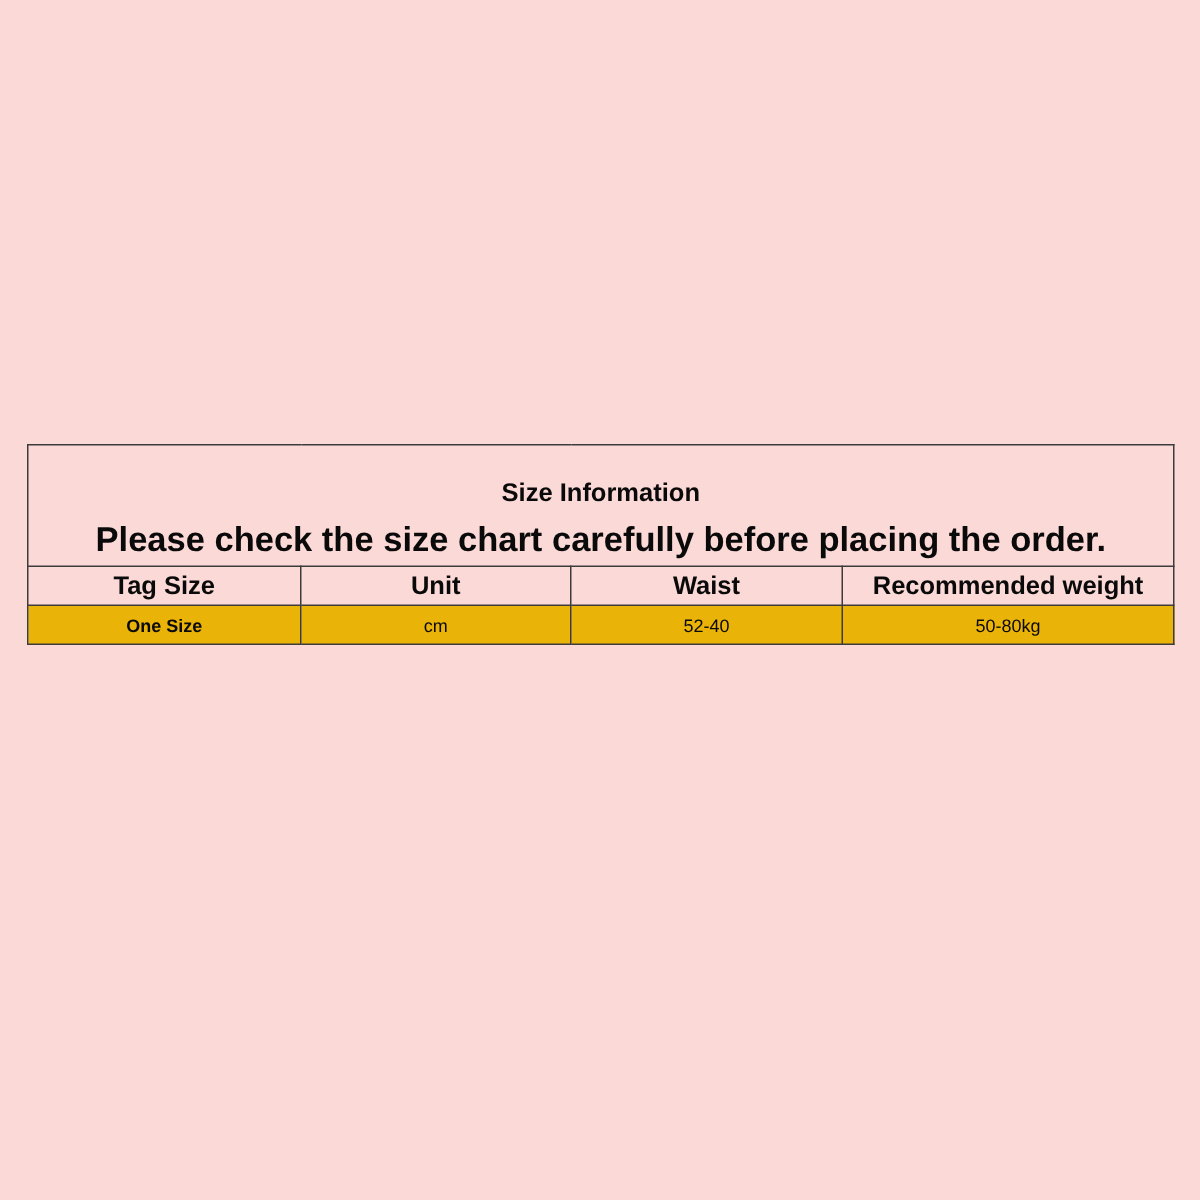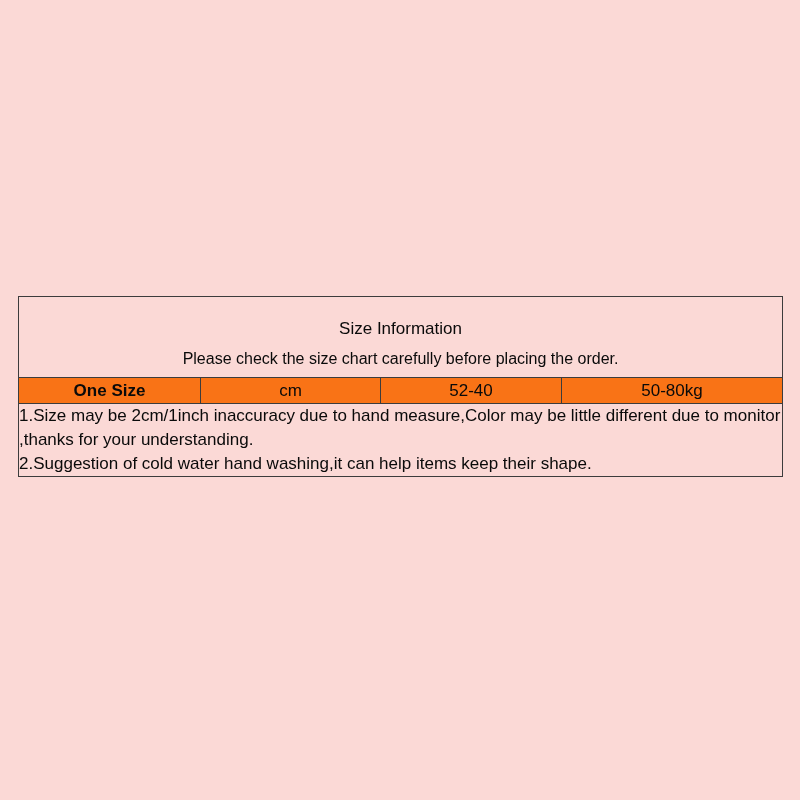--- a/index.html
+++ b/index.html
@@ -30,41 +30,42 @@
     font-size: 17px;
     vertical-align: middle;
   }
   .head-cell {
     height: 80px;
     text-align: center;
     vertical-align: top;
   }
   .table-title {
     margin-top: 14px;
-    font-weight: normal;
+    font-weight: bold;
     font-size: 17px;
     line-height: 20px;
   }
   .table-subtitle {
     margin-top: 10px;
-    font-size: 16px;
+    font-size: 23px;
     line-height: 20px;
+    font-weight: bold;
   }
   .col-header {
     height: 25px;
     font-weight: bold;
     text-align: center;
     background: #fbd9d6;
     font-size: 17px;
   }
   .data-row td {
     height: 25px;
     text-align: center;
-    background: #f97316;
-    font-size: 17px;
+    background: #eab308;
+    font-size: 12px;
   }
   .data-row td.tag-size-cell {
     font-weight: bold;
   }
   .notes-cell {
     background: #fbd9d6;
     text-align: left;
     vertical-align: top;
     padding: 2px 2px 2px 2px;
   }
@@ -83,26 +84,26 @@
     <col style="width:181px">
     <col style="width:221px">
   </colgroup>
   <tbody>
     <tr>
       <td colspan="4" class="head-cell">
         <div class="table-title">Size Information</div>
         <div class="table-subtitle">Please check the size chart carefully before placing the order.</div>
       </td>
     </tr>
+    <tr>
+      <th class="col-header">Tag Size</th>
+      <th class="col-header">Unit</th>
+      <th class="col-header">Waist</th>
+      <th class="col-header">Recommended weight</th>
+    </tr>
     <tr class="data-row">
       <td class="tag-size-cell">One Size</td>
       <td>cm</td>
       <td>52-40</td>
       <td>50-80kg</td>
     </tr>
-    <tr>
-      <td colspan="4" class="notes-cell">
-        <div class="note-line">1.Size may be 2cm/1inch inaccuracy due to hand measure,Color may be little different due to monitor ,thanks for your understanding.</div>
-        <div class="note-line">2.Suggestion of cold water hand washing,it can help items keep their shape.</div>
-      </td>
-    </tr>
   </tbody>
 </table>
 
 </body></html>

